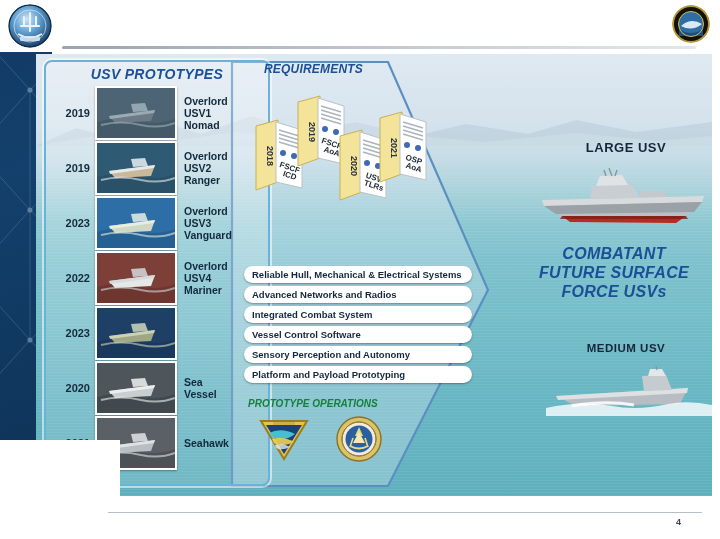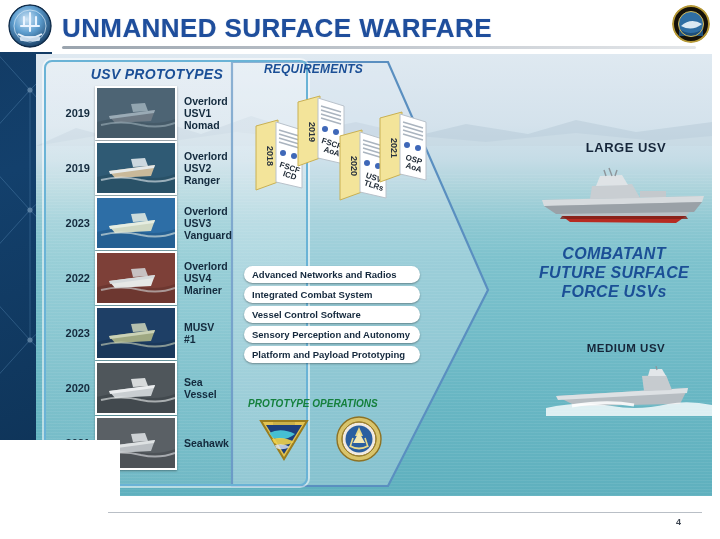--- a/index.html
+++ b/index.html
@@ -93,21 +93,20 @@
   }
 
   
   .usv-panel{
     position:absolute;left:8px;top:6px;width:222px;height:422px;
     border:2px solid #6ab3d6;
     border-radius:8px;
     background:linear-gradient(180deg,rgba(255,255,255,.30),rgba(255,255,255,.10));
     box-shadow:0 0 0 2px rgba(255,255,255,.55);
     overflow:hidden;
-    padding-left:38px;
   }
   .panel-head{
     position:absolute;left:0;top:4px;width:222px;text-align:center;
     font-size:14px;font-style:italic;font-weight:bold;color:#1b4f96;
     letter-spacing:.3px;
   }
   .proto-list{position:absolute;left:0;top:24px;width:222px;}
   .proto-row{
     position:relative;width:222px;display:flex;align-items:center;
     margin-bottom:1px;
@@ -228,21 +227,20 @@
           <stop offset="100%" stop-color="#14395f"></stop>
         </radialGradient>
       </defs>
       <circle cx="22" cy="22" r="21" fill="url(#lgl)" stroke="#0f2b49" stroke-width="1.4"></circle>
       <circle cx="22" cy="22" r="16" fill="none" stroke="#d9e9f7" stroke-width="1" opacity=".7"></circle>
       <path d="M22 9 v18 M16 13 v9 M28 13 v9 M13 22 h18" stroke="#eaf4ff" stroke-width="2.1" fill="none" stroke-linecap="round"></path>
       <path d="M10 30 q12 7 24 0" stroke="#e7f2fc" stroke-width="2" fill="none"></path>
       <rect x="12" y="32" width="20" height="5" rx="1.6" fill="#dce9f6" opacity=".85"></rect>
     </svg>
 
-    <div class="title">UNMANNED SURFACE WARFARE</div>
     <div class="title-rule"></div>
 
     <svg class="logo-right" viewBox="0 0 38 38">
       <circle cx="19" cy="19" r="18" fill="#14110a" stroke="#b79a38" stroke-width="2"></circle>
       <circle cx="19" cy="19" r="12.5" fill="#2f6ea3"></circle>
       <path d="M7 24 q12 8 24 0 v7 h-24 z" fill="#1d4e7a"></path>
       <path d="M9 21 q10 -9 21 -2 q-10 8 -21 2z" fill="#dce9f3"></path>
       <circle cx="19" cy="19" r="12.5" fill="none" stroke="#d6bb59" stroke-width="1"></circle>
     </svg>
   </div>
@@ -343,24 +341,20 @@
             <div class="proto-thumb">
               <svg width="78" height="50" viewBox="0 0 78 50">
                 <rect width="78" height="50" fill="#1e3f66"></rect>
                 <path d="M0 34 q20 -6 40 -1 q20 5 38 -2 L78 50 L0 50 Z" fill="#16304d" opacity=".45"></path>
                 <path d="M12 28 L58 22 L54 33 L18 35 Z" fill="#9fa882"></path>
                 <path d="M12 28 L58 22 L57 25 L13 31 Z" fill="#cfd6bb" opacity=".9"></path>
                 <path d="M34 16 L48 15 L51 23 L36 24 Z" fill="#cfd6bb" opacity=".85"></path>
                 <path d="M4 37 q20 -5 40 0 q18 4 34 -2" stroke="#cfd6bb" stroke-width="2" fill="none" opacity=".6"></path>
                 <rect width="78" height="50" fill="none"></rect>
               </svg>
-            </div>
-            <div class="proto-name">
-              <div>MUSV</div>
-              <div>#1</div>
             </div>
           </div>
           <div class="proto-row">
             <div class="proto-year">2020</div>
             <div class="proto-thumb">
               <svg width="78" height="50" viewBox="0 0 78 50">
                 <rect width="78" height="50" fill="#4f565b"></rect>
                 <path d="M0 34 q20 -6 40 -1 q20 5 38 -2 L78 50 L0 50 Z" fill="#34393d" opacity=".45"></path>
                 <path d="M12 28 L58 22 L54 33 L18 35 Z" fill="#c9ced1"></path>
                 <path d="M12 28 L58 22 L57 25 L13 31 Z" fill="#eef1f2" opacity=".9"></path>
@@ -444,20 +438,21 @@
           <path d="M23 18 L43 24" stroke="#aab4bf" stroke-width="1.4"></path>
           <path d="M23 22 L43 28" stroke="#aab4bf" stroke-width="1.4"></path>
           <circle cx="27" cy="33" r="3" fill="#3f68b8"></circle>
           <circle cx="38" cy="36" r="3" fill="#3f68b8"></circle>
           <text x="33" y="50" transform="rotate(18 33 50)" text-anchor="middle" font-size="8" font-weight="bold" font-family="&quot;Liberation Sans&quot;, sans-serif" fill="#1c2733">OSP</text>
           <text x="33" y="58" transform="rotate(18 33 58)" text-anchor="middle" font-size="8" font-weight="bold" font-family="&quot;Liberation Sans&quot;, sans-serif" fill="#1c2733">AoA</text>
         </g>
       </svg>
 
     <div class="ec-list" id="ec-list">
+        <div class="ec-pill">Reliable Hull, Mechanical &amp; Electrical Systems</div>
         <div class="ec-pill">Advanced Networks and Radios</div>
         <div class="ec-pill">Integrated Combat System</div>
         <div class="ec-pill">Vessel Control Software</div>
         <div class="ec-pill">Sensory Perception and Autonomy</div>
         <div class="ec-pill">Platform and Payload Prototyping</div>
       </div>
 
     <div class="po-head">PROTOTYPE OPERATIONS</div>
     <div class="po-logos">
       <svg width="52" height="44" viewBox="0 0 52 44">

